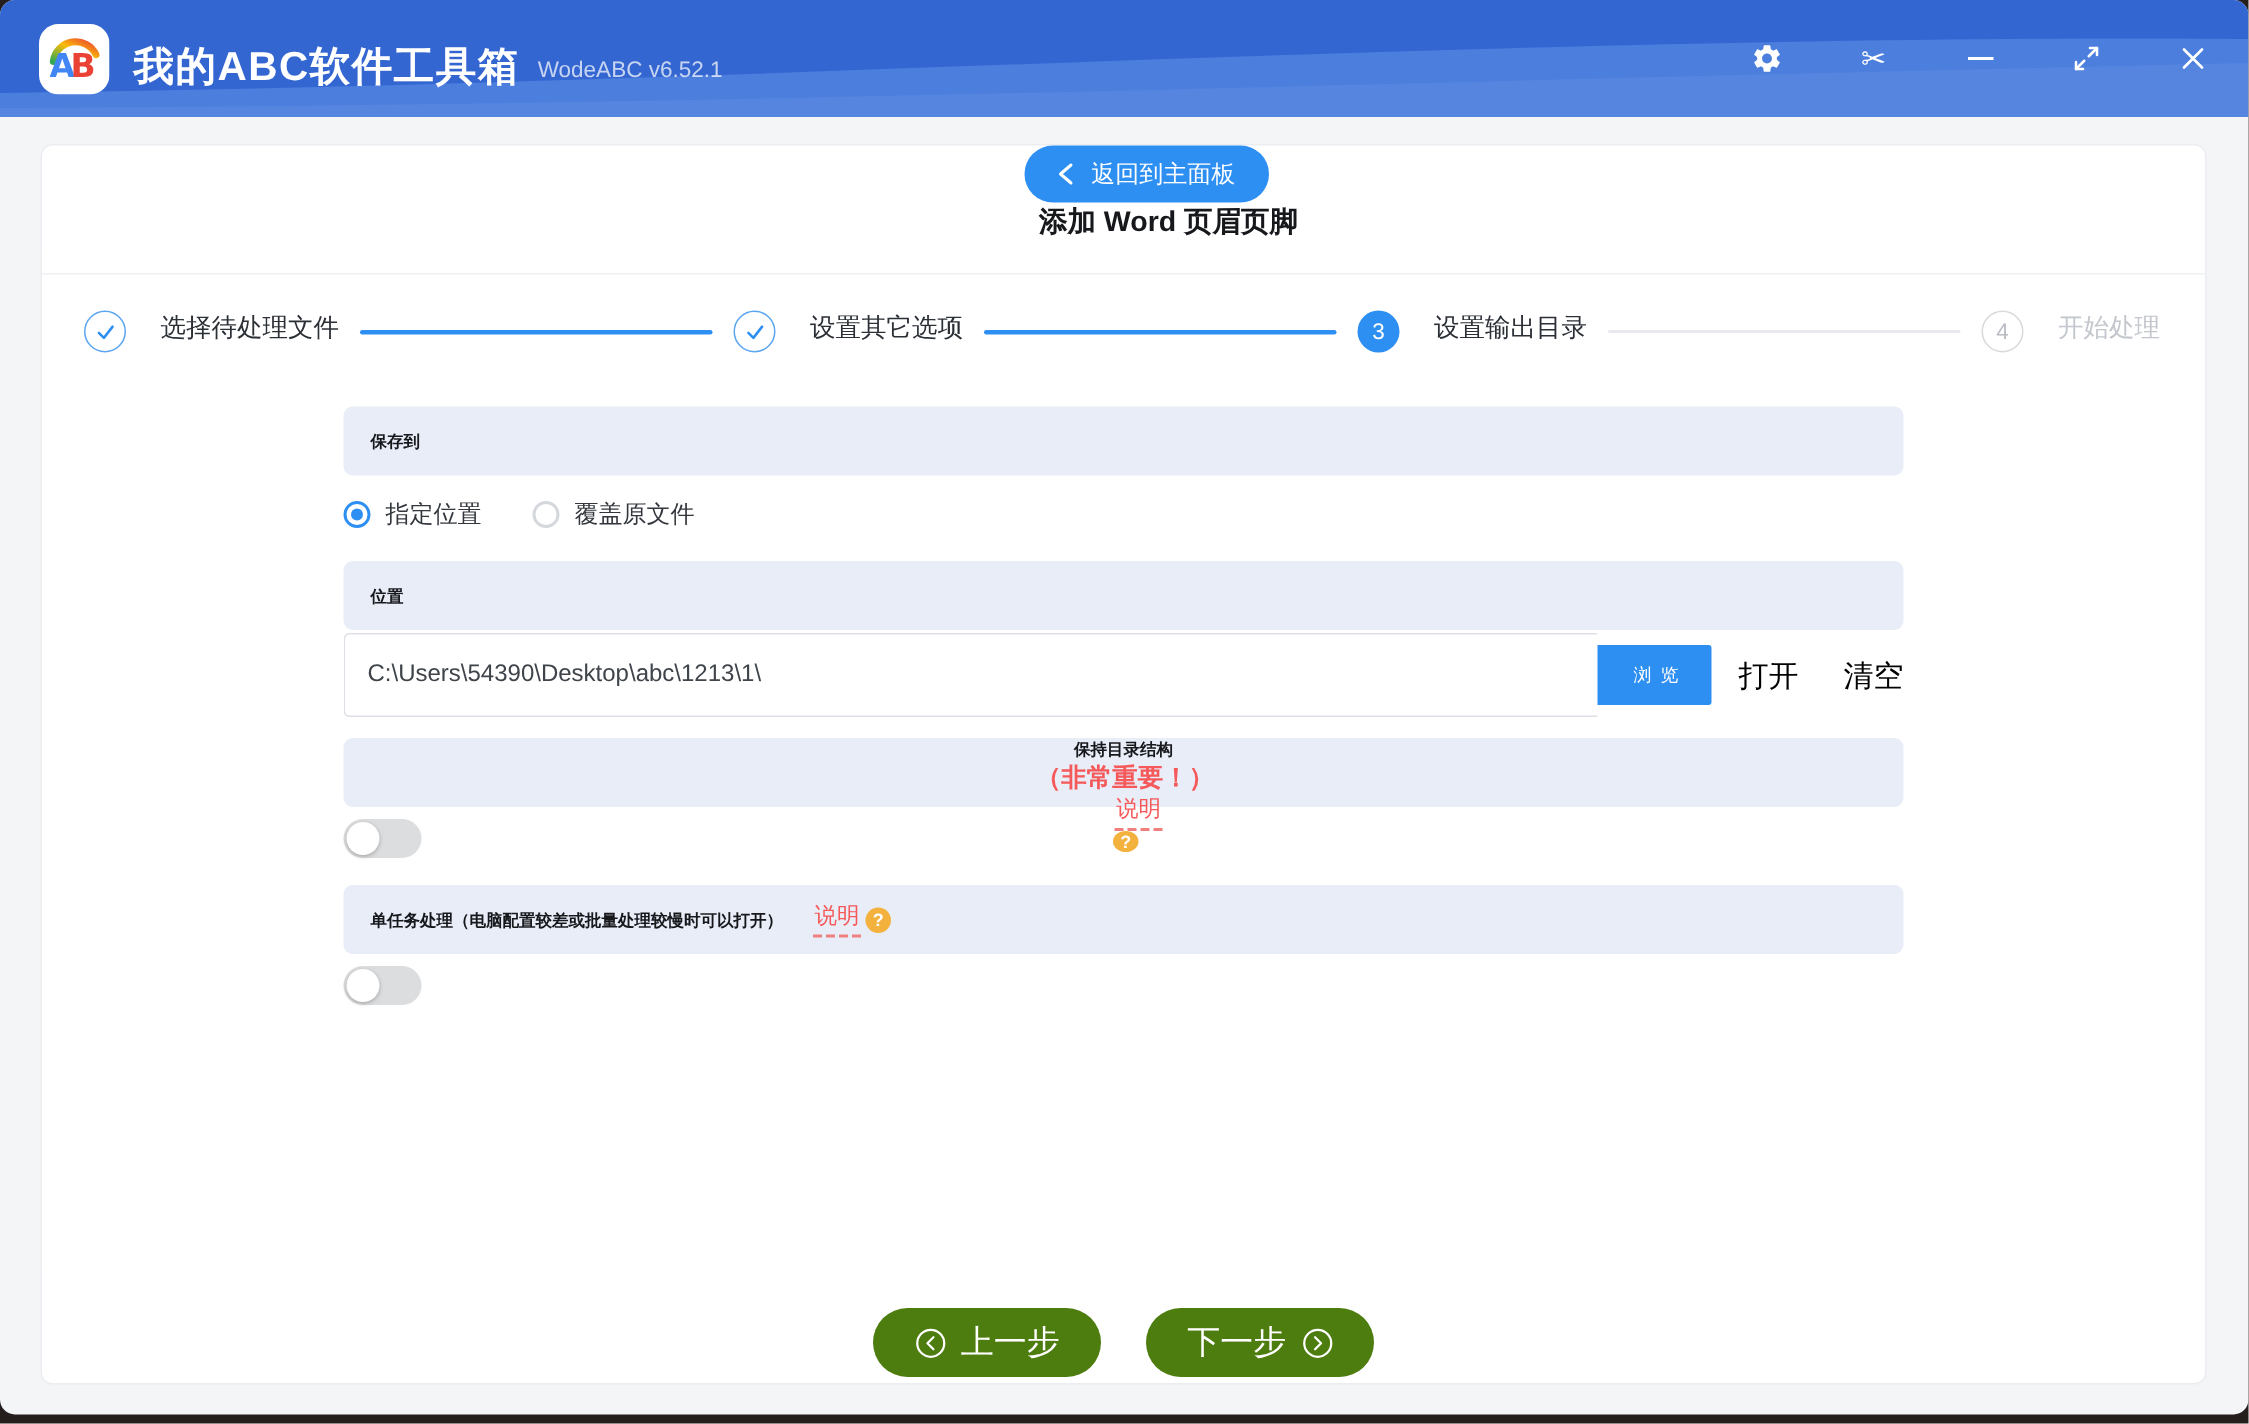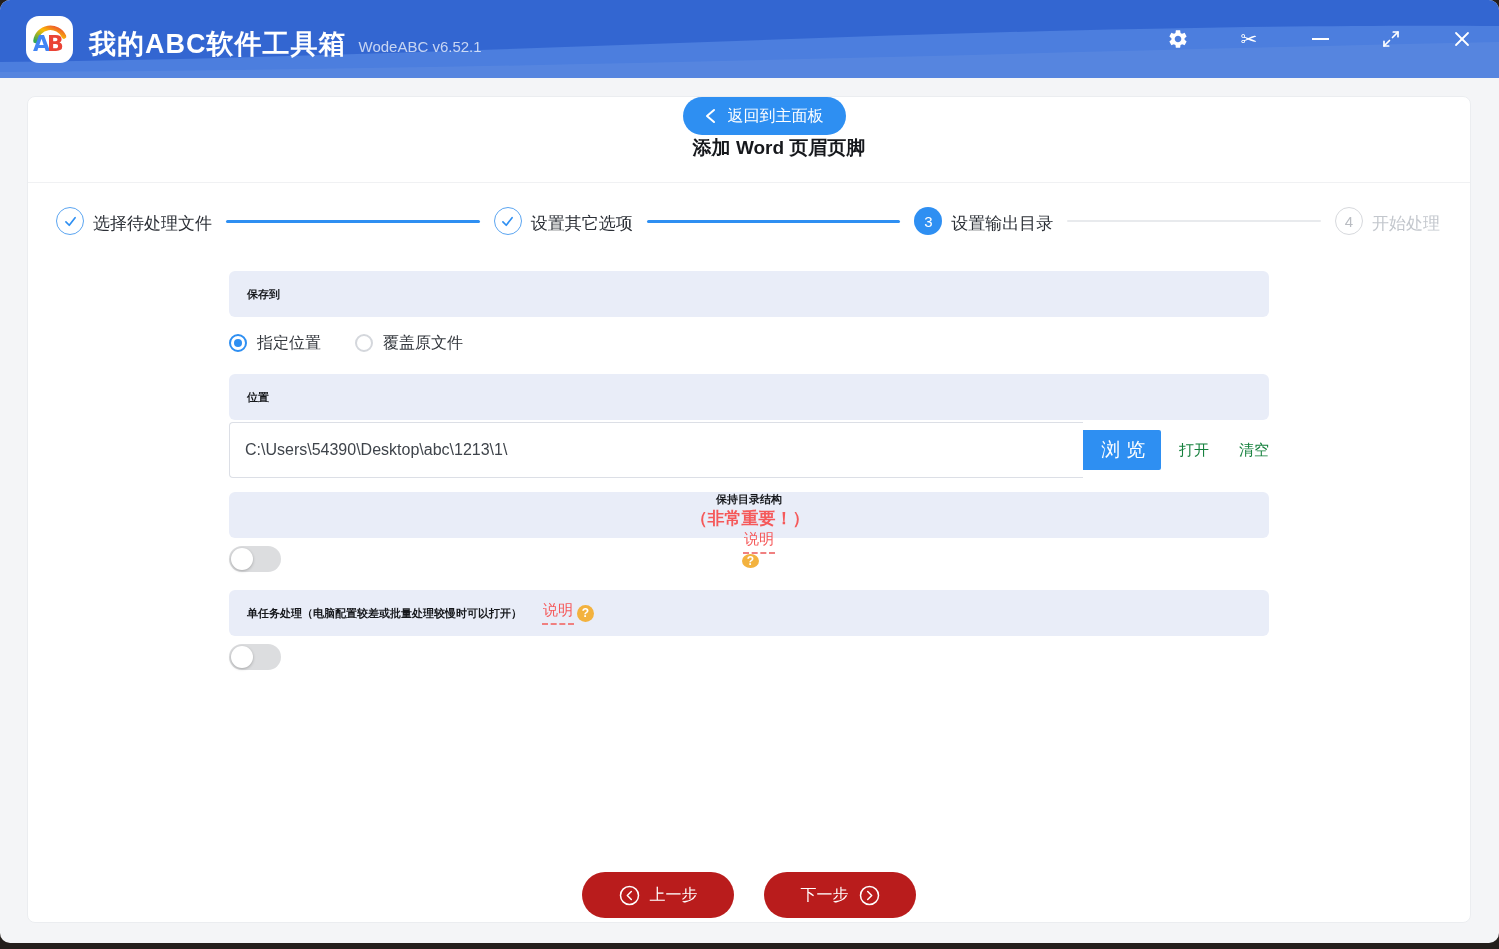--- a/index.html
+++ b/index.html
@@ -31,21 +31,21 @@
   }
   .card-header { height:86px; display:flex; align-items:center; padding-left:30px; border-bottom:1px solid #f0f1f3;flex-direction:column; }
   .back-btn {
     height:38px; border-radius:19px; background:#2e8ff2; color:#fff;
     font-size:16px; padding:0 22px; display:flex; align-items:center; gap:12px;
     border:none; cursor:pointer;
   }
   .page-title { margin-left:30px; font-size:19px; font-weight:bold; color:#16181c; }
   
   .stepper { display:flex; align-items:center; padding:24px 30px 14px 28px; }
-  .step { display:flex; align-items:flex-end; gap:9px; flex:0 0 auto; }
+  .step { display:flex; align-items:flex-start; gap:23px; flex:0 0 auto; }
   .step-circle {
     width:28px; height:28px; border-radius:50%; display:flex; align-items:center; justify-content:center;
     font-size:15px; flex:0 0 auto;
   }
   .step-circle.done { border:1.5px solid #5ba5f1; }
   .step-circle.active { background:#2e8ff2; color:#fff; }
   .step-circle.pending { border:1.5px solid #d7d9dd; color:#b9bcc2; }
   .step-label { font-size:17px; color:#2b2f36; white-space:nowrap; }
   .step.pending .step-label { color:#c3c7cd; }
   .connector { flex:1 1 auto; margin:0 14px; border-radius:2px; }
@@ -83,36 +83,36 @@
   .radio-label { font-size:16px; color:#33373d; }
   
   .path-row { display:flex; align-items:center; margin-top:2px; }
   .path-input {
     width:870px; height:56px; border:1px solid #dcdfe6; border-right:none; border-radius:4px 0 0 4px;
     padding:0 15px; font-size:16px; color:#3f444b; background:#fff; outline:none;
     font-family:"Liberation Sans","DejaVu Sans",sans-serif;
   }
   .browse-btn {
     width:79px; height:40px; background:#2e8ff2; color:#fff; border:none; border-radius:0 2px 2px 0;
-    font-size:19px; letter-spacing:6px; padding-left:8px; cursor:pointer;
-    font-family:"Liberation Sans","DejaVu Sans",sans-serif;
-  }
-  .path-link { margin-left:18px; font-size:15px; color:#15803d; cursor:pointer; white-space:nowrap; }
+    font-size:12px; letter-spacing:6px; padding-left:8px; cursor:pointer;
+    font-family:"Liberation Sans","DejaVu Sans",sans-serif;
+  }
+  .path-link { margin-left:18px; font-size:20px; color:#000000; cursor:pointer; white-space:nowrap; }
   .path-link.second { margin-left:30px; }
   
   .toggle { margin-top:8px; width:52px; height:26px; border-radius:13px; background:#dcdddf; position:relative; cursor:pointer; }
   .toggle .knob {
     position:absolute; left:2px; top:2px; width:22px; height:22px; border-radius:50%; background:#fff;
     box-shadow:0 1px 3px rgba(0,0,0,0.25);
   }
   
   .footer { position:absolute; left:0; right:0; bottom:4px; display:flex; justify-content:center; gap:30px; }
   .nav-btn {
-    min-width:152px; height:46px; border-radius:23px; background:#b91c1c; color:#fff; border:none;
-    font-size:16px; display:flex; align-items:center; justify-content:center; gap:10px; cursor:pointer;
+    min-width:152px; height:46px; border-radius:23px; background:#4d7c0f; color:#fff; border:none;
+    font-size:22px; display:flex; align-items:center; justify-content:center; gap:10px; cursor:pointer;
     font-family:"Liberation Sans","DejaVu Sans",sans-serif;
   }
 </style>
 </head>
 <body>
 
 <div class="window">
 
   <div class="titlebar">
     <svg class="wave" viewBox="0 0 1499 60" preserveAspectRatio="none">

